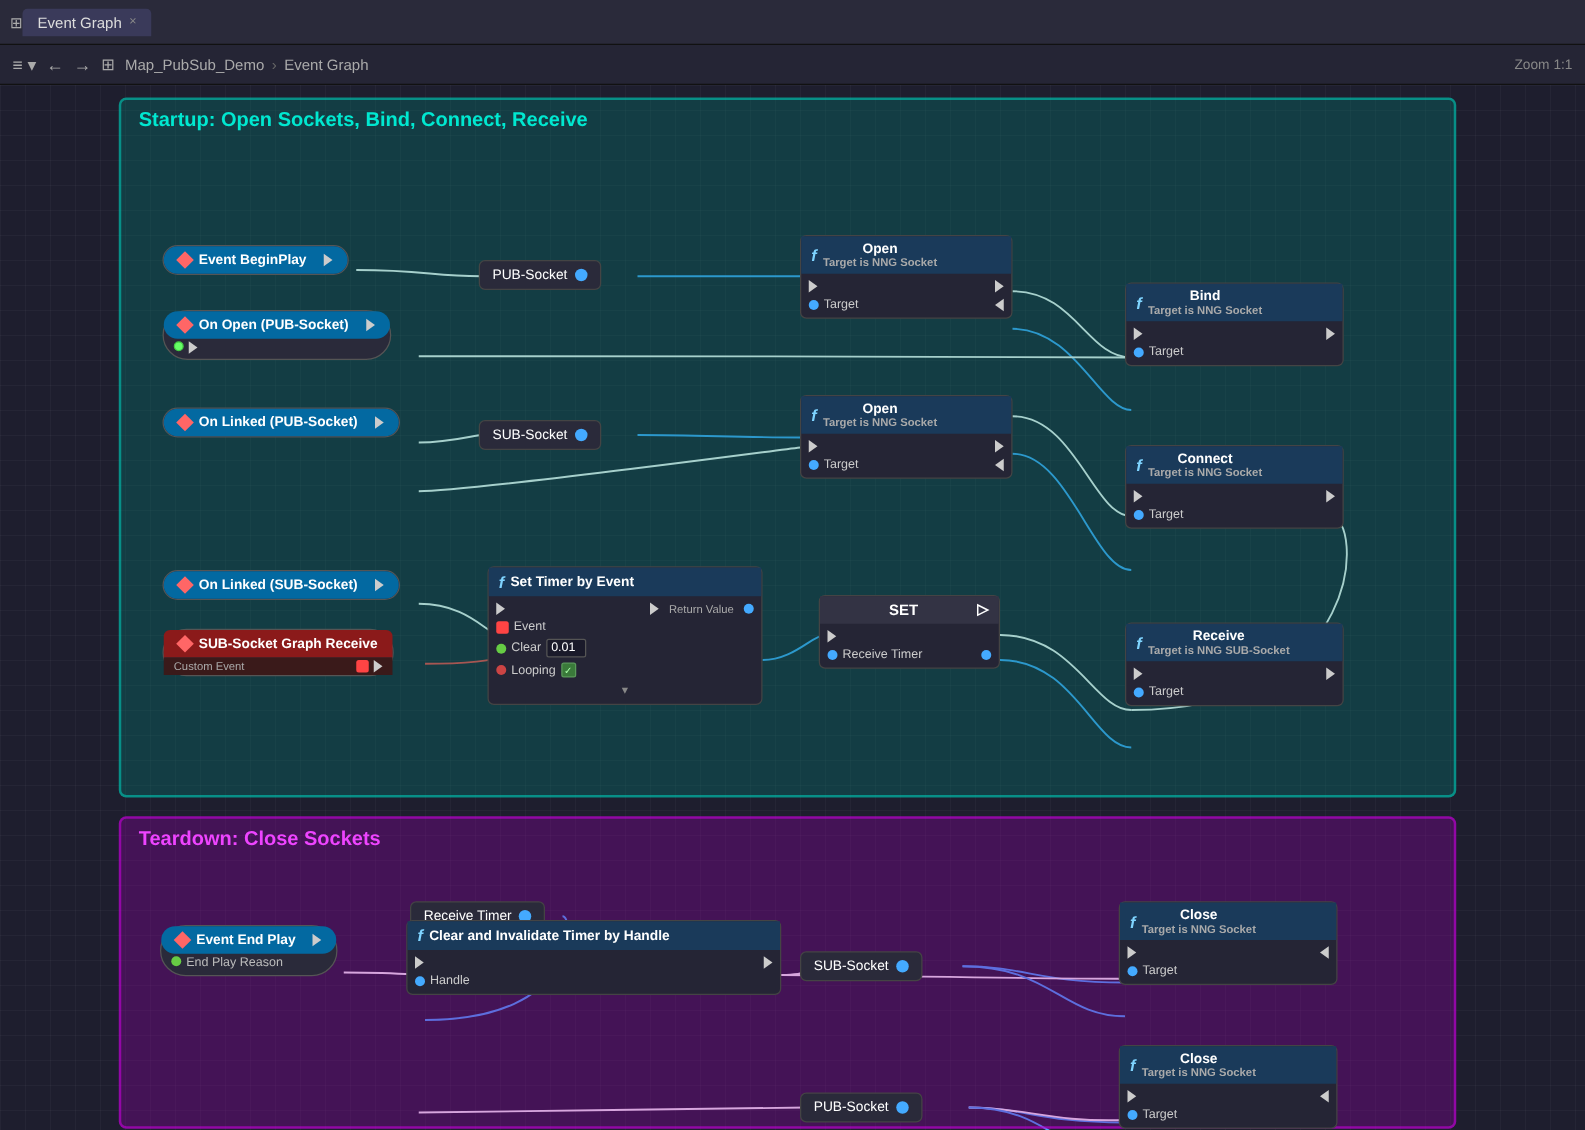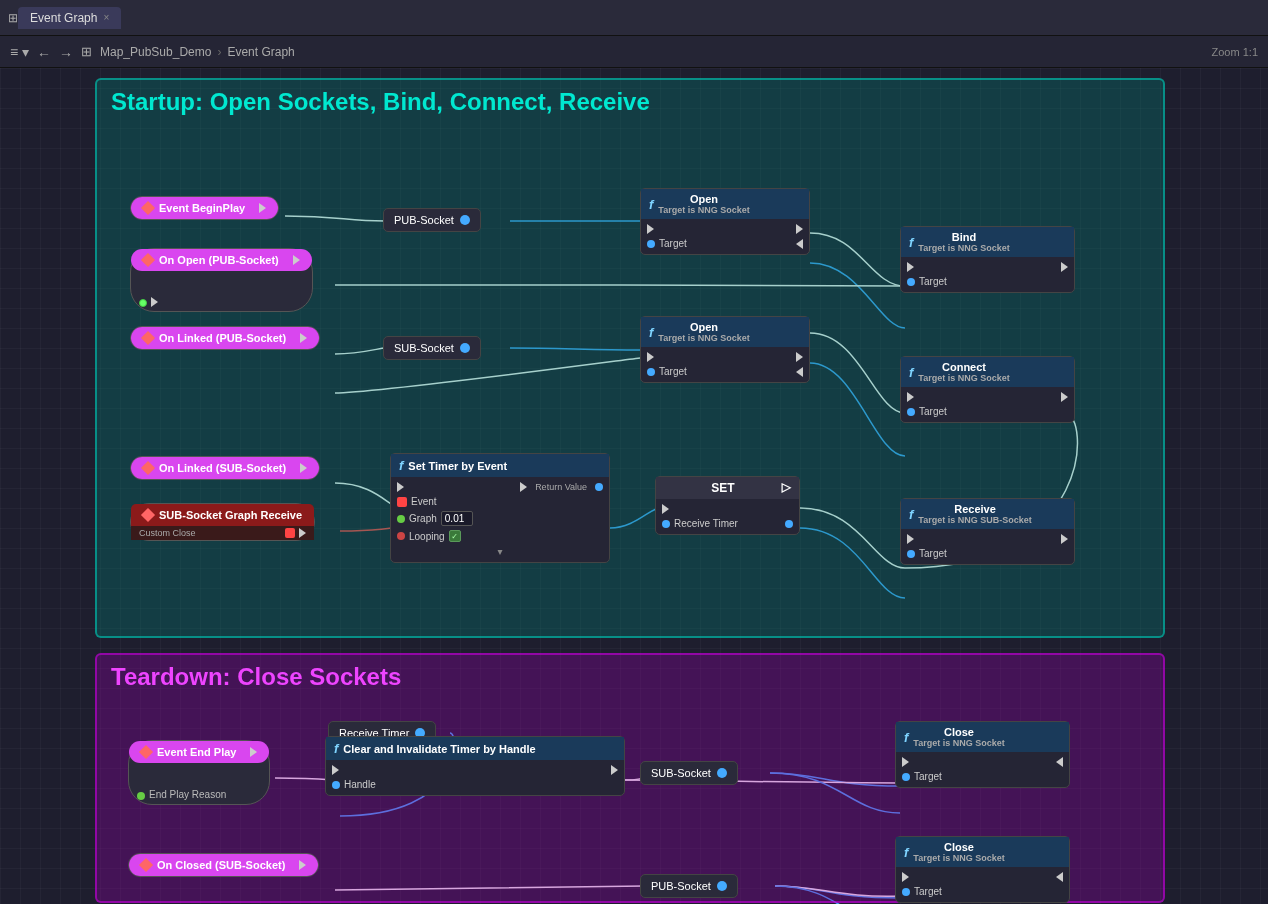--- a/index.html
+++ b/index.html
@@ -91,60 +91,59 @@
       width: 1070px;
       height: 250px;
       background: rgba(140, 0, 160, 0.35);
       border: 2px solid rgba(200, 0, 220, 0.6);
       border-radius: 6px;
     }
     .section-title {
       position: absolute;
       top: 8px;
       left: 14px;
-      font-size: 24px;
+      font-size: 16px;
       font-weight: bold;
       color: #fff;
     }
     .section-title.teal { color: #00e8d0; }
     .section-title.magenta { color: #ee44ff; }
 
     
     .event-node {
       background: #2a2a3a;
       border: 1px solid #555;
       border-radius: 24px;
       position: absolute;
     }
     .event-node-inner {
-      background: #d946ef;
+      background: #0369a1;
       border-radius: 24px;
       padding: 5px 12px;
       display: flex;
       align-items: center;
       gap: 6px;
       color: #fff;
       font-size: 11px;
       font-weight: bold;
     }
     .event-diamond {
       width: 10px;
       height: 10px;
       background: #ff6666;
       transform: rotate(45deg);
       flex-shrink: 0;
     }
     .event-pin-row {
       padding: 2px 8px 4px 8px;
       display: flex;
-      align-items: flex-end;
+      align-items: flex-start;
       gap: 4px;
       color: #bbb;
       font-size: 10px;
-      margin-top: 24px;
     }
 
     
     .func-node {
       position: absolute;
       background: #252535;
       border: 1px solid #444;
       border-radius: 5px;
       min-width: 120px;
     }
@@ -406,21 +405,21 @@
       <div class="pin-tri" style="margin-left:8px;"></div>
     </div>
   </div>
 
   <div class="event-node" style="left:130px; top:435px; padding: 0;">
     <div class="event-node-inner" style="background:#8b1a1a; border-radius:5px 5px 0 0;">
       <div class="event-diamond"></div>
       <span>SUB-Socket Graph Receive</span>
     </div>
     <div style="background:#3a1a1a; padding:2px 8px; display:flex; align-items:center; justify-content:space-between;">
-      <span style="color:#aaa; font-size:9px;">Custom Close</span>
+      <span style="color:#aaa; font-size:9px;">Custom Event</span>
       <div style="display:flex; align-items:center; gap:4px;">
         <div style="width:10px;height:10px;background:#ff4444;border-radius:2px;"></div>
         <div class="pin-tri"></div>
       </div>
     </div>
   </div>
 
   <div class="var-node" style="left:383px; top:140px;">
     <span>PUB-Socket</span>
     <div style="width:10px;height:10px;border-radius:50%;background:#44aaff;"></div>
@@ -533,21 +532,21 @@
         <div class="pin-tri"></div>
         <span style="margin-left:4px; color:#aaa; font-size:9px;">Return Value</span>
         <div class="pin-dot" style="background:#44aaff; margin-left:4px;"></div>
       </div>
       <div class="pin-row">
         <div style="width:10px;height:10px;background:#ff4444;border-radius:2px;"></div>
         <span>Event</span>
       </div>
       <div class="pin-row">
         <div style="width:8px;height:8px;border-radius:50%;background:#66cc44;"></div>
-        <span>Graph</span>
+        <span>Clear</span>
         <input class="timer-input" type="text" value="0.01" style="">
       </div>
       <div class="pin-row">
         <div style="width:8px;height:8px;border-radius:50%;background:#cc4444;"></div>
         <span>Looping</span>
         <div class="checkbox-custom">✓</div>
       </div>
       <div style="text-align:center; color:#888; font-size:10px; padding:2px;">▾</div>
     </div>
   </div>
@@ -626,27 +625,20 @@
         <span>Handle</span>
       </div>
     </div>
   </div>
 
   <div class="var-node" style="left:640px; top:693px;">
     <span>SUB-Socket</span>
     <div style="width:10px;height:10px;border-radius:50%;background:#44aaff;"></div>
   </div>
 
-  <div class="event-node" style="left:128px; top:785px;">
-    <div class="event-node-inner">
-      <div class="event-diamond"></div>
-      <span>On Closed (SUB-Socket)</span>
-      <div class="pin-tri" style="margin-left:8px;"></div>
-    </div>
-  </div>
 
   <div class="var-node" style="left:640px; top:806px;">
     <span>PUB-Socket</span>
     <div style="width:10px;height:10px;border-radius:50%;background:#44aaff;"></div>
   </div>
 
   <div class="func-node" style="left:895px; top:653px; width:175px;">
     <div class="func-header">
       <span class="func-icon">f</span>
       <div>

